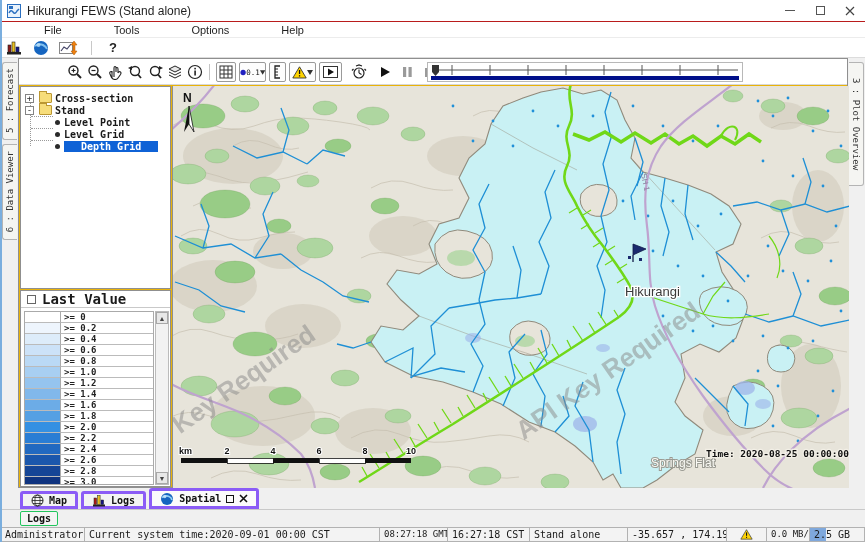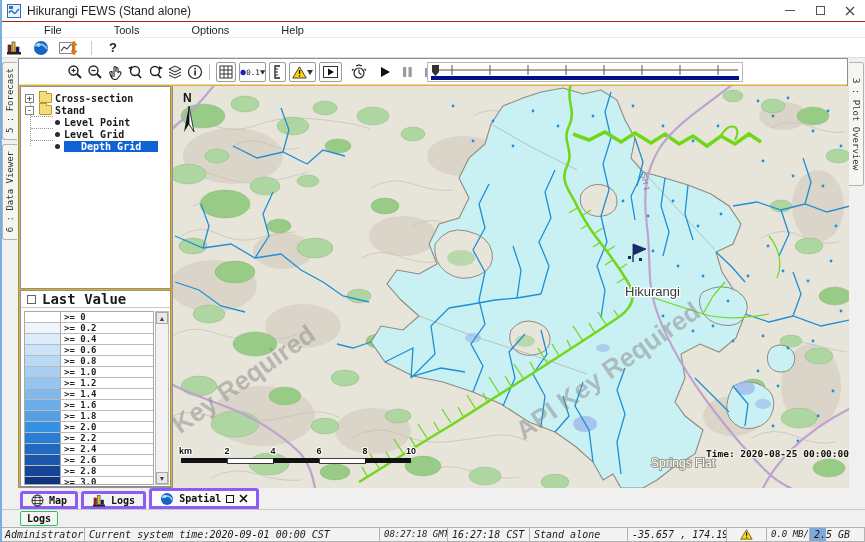--- a/index.html
+++ b/index.html
@@ -74,21 +74,21 @@
   
   .bottombar { position:absolute; left:0; top:488px; width:865px; height:22px; background:#f0f0f0; border-bottom:1px solid #c9c9c9; display:flex; align-items:flex-end; padding-left:20px; gap:3px; }
   .btab { height:18px; border:3px solid #8b5cf6; border-radius:3px 3px 0 0; background:#f3f3f3; display:flex; align-items:center; gap:5px; padding:0 8px; font-family:"DejaVu Sans Mono",monospace; font-size:10px; font-weight:bold; color:#111; }
   .btab.active { height:21px; background:#fbfbfb; }
   .mini-restore { width:8px; height:8px; border:1.5px solid #111; }
 
   
   .logsrow { position:absolute; left:0; top:510px; width:865px; height:17px; background:#f0f0f0; }
   .logs-btn { position:absolute; left:20px; top:1px; height:15px; padding:0 6px; border:1px solid #22c55e; border-radius:2px; background:#f4f4f4; font-family:"DejaVu Sans Mono",monospace; font-size:10px; font-weight:bold; color:#111; line-height:13px; }
   .statusbar { position:absolute; left:0; top:527px; width:865px; height:15px; display:flex; }
-  .scell { border:1px solid #b2b2b2; border-left:none; background:#f3f3f3; font-family:"DejaVu Sans Mono",monospace; font-size:10px; color:#1a1a1a; padding:1px 0 0 4px; white-space:nowrap; overflow:hidden;font-style:italic; }
+  .scell { border:1px solid #b2b2b2; border-left:none; background:#f3f3f3; font-family:"DejaVu Sans Mono",monospace; font-size:10px; color:#1a1a1a; padding:1px 0 0 4px; white-space:nowrap; overflow:hidden; }
   .scell:first-child { border-left:1px solid #b2b2b2; }
   .mem-cell { position:relative; }
   .mem-fill { position:absolute; left:0; top:0; bottom:0; width:30%; background:#7fa8dc; }
   .mem-text { position:relative; }
 </style>
 </head>
 <body>
 
 <div class="win-border"></div>
 

